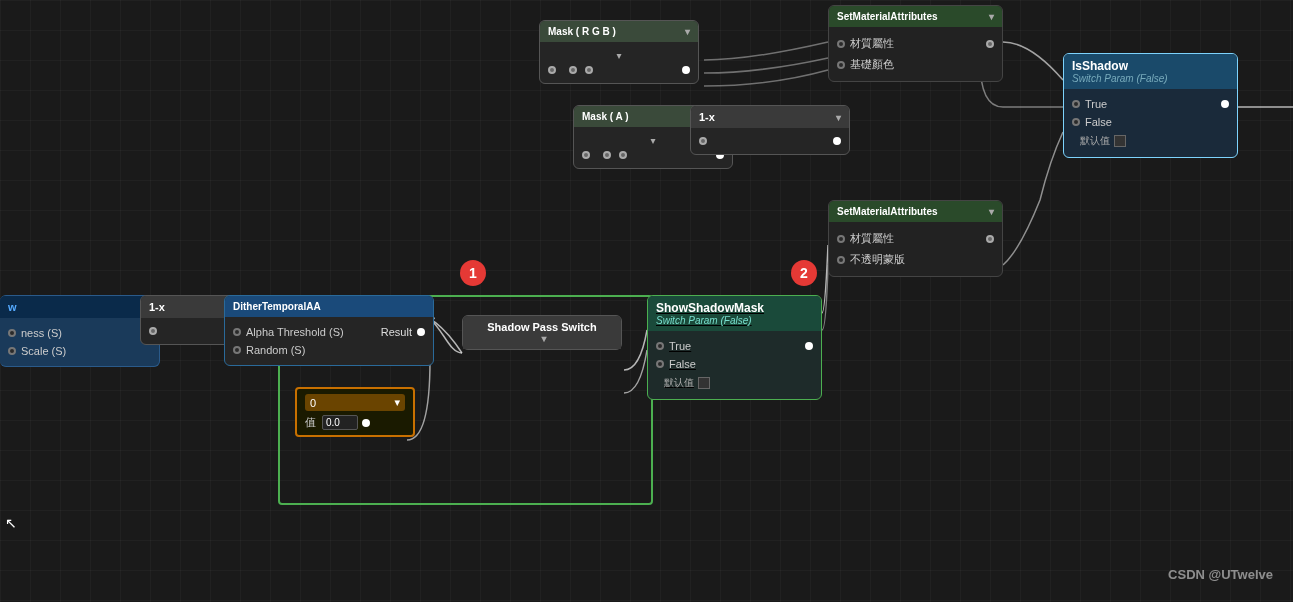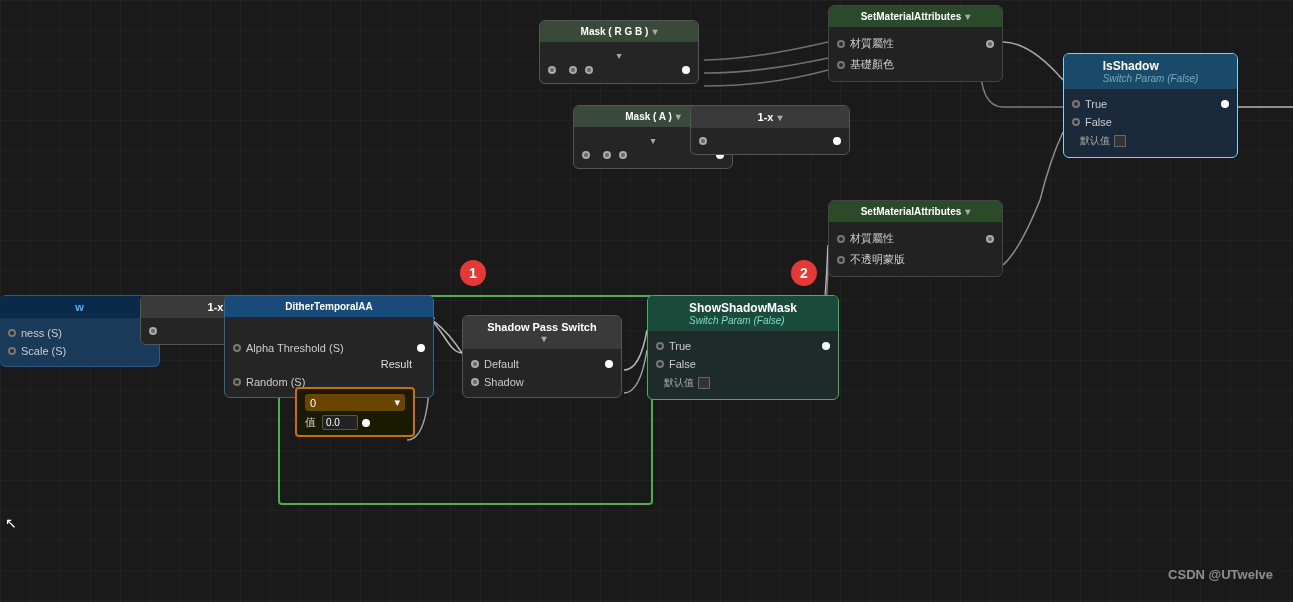--- a/index.html
+++ b/index.html
@@ -36,21 +36,21 @@
       background: #2a2a2a;
       border: 1px solid #444;
       min-width: 160px;
     }
 
     .node-header {
       border-radius: 5px 5px 0 0;
       padding: 5px 8px;
       display: flex;
       align-items: center;
-      justify-content: center;
+      justify-content: space-between;
       font-size: 12px;
       font-weight: bold;
       color: #fff;
     }
 
     .node-body {
       padding: 6px 0;
     }
 
     .node-row {
@@ -113,23 +113,24 @@
       height: 210px;
       border: 2px solid #4caf50;
       border-radius: 4px;
       pointer-events: none;
     }
 
     
     .node-show-shadow {
       left: 647px;
       top: 295px;
-      width: 192px;
+      width: 175px;
       border: 1px solid #4caf50;
       background: #1e2b2a;
+      text-decoration: underline;
     }
 
     .node-show-shadow .node-header {
       background: #1a4a3a;
     }
 
     
     .node-set-mat-top {
       left: 828px;
       top: 5px;
@@ -408,45 +409,34 @@
 </div>
 
 <div class="node node-dither">
   <div class="node-header">
     <span style="font-size:10px;">DitherTemporalAA</span>
   </div>
   <div class="node-body">
     <div class="node-row">
       <span class="pin pin-dark pin-left"></span>
       <span style="margin-right:19px;">Alpha Threshold (S)</span>
-      <span style="margin-left:auto;color:#ddd;margin-top:32px;">Result</span>
+      <span style="margin-left:auto;color:#ddd;">Result</span>
       <span class="pin pin-white pin-right"></span>
     </div>
     <div class="node-row">
       <span class="pin pin-dark pin-left"></span>
       <span>Random (S)</span>
     </div>
   </div>
 </div>
 
 <div class="node node-shadow-pass">
   <div class="node-header">
     <span style="font-size:11px;">Shadow Pass Switch</span>
     <span class="dropdown-arrow">▾</span>
-  </div>
-  <div class="node-body">
-    <div class="node-row">
-      <span class="pin pin-gray pin-left"></span>
-      <span style="margin-right:4px;">Default</span>
-      <span class="pin pin-white pin-right" style="margin-left:auto;"></span>
-    </div>
-    <div class="node-row">
-      <span class="pin pin-gray pin-left"></span>
-      <span>Shadow</span>
-    </div>
   </div>
 </div>
 
 <div class="value-box">
   <div class="value-dropdown">
     <span>0</span>
     <span>▾</span>
   </div>
   <div class="value-row">
     <span style="margin-right:2px;">值</span>

